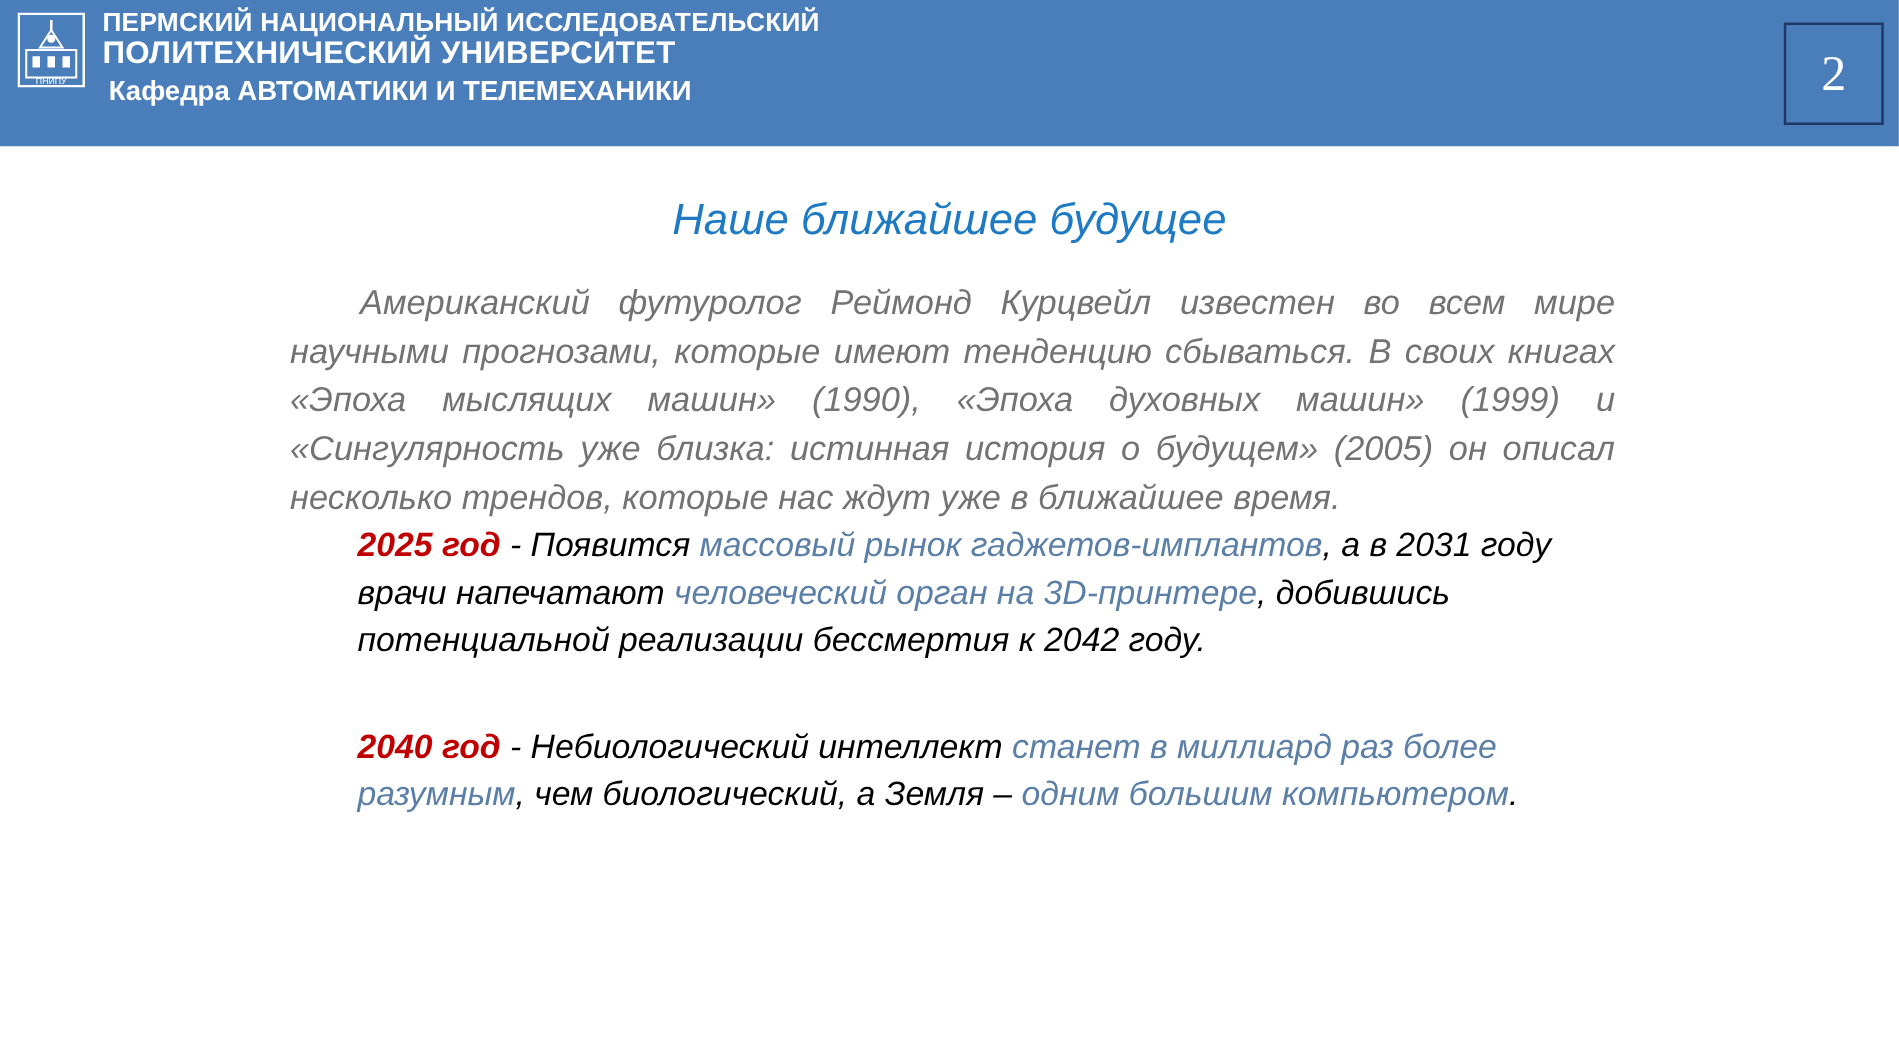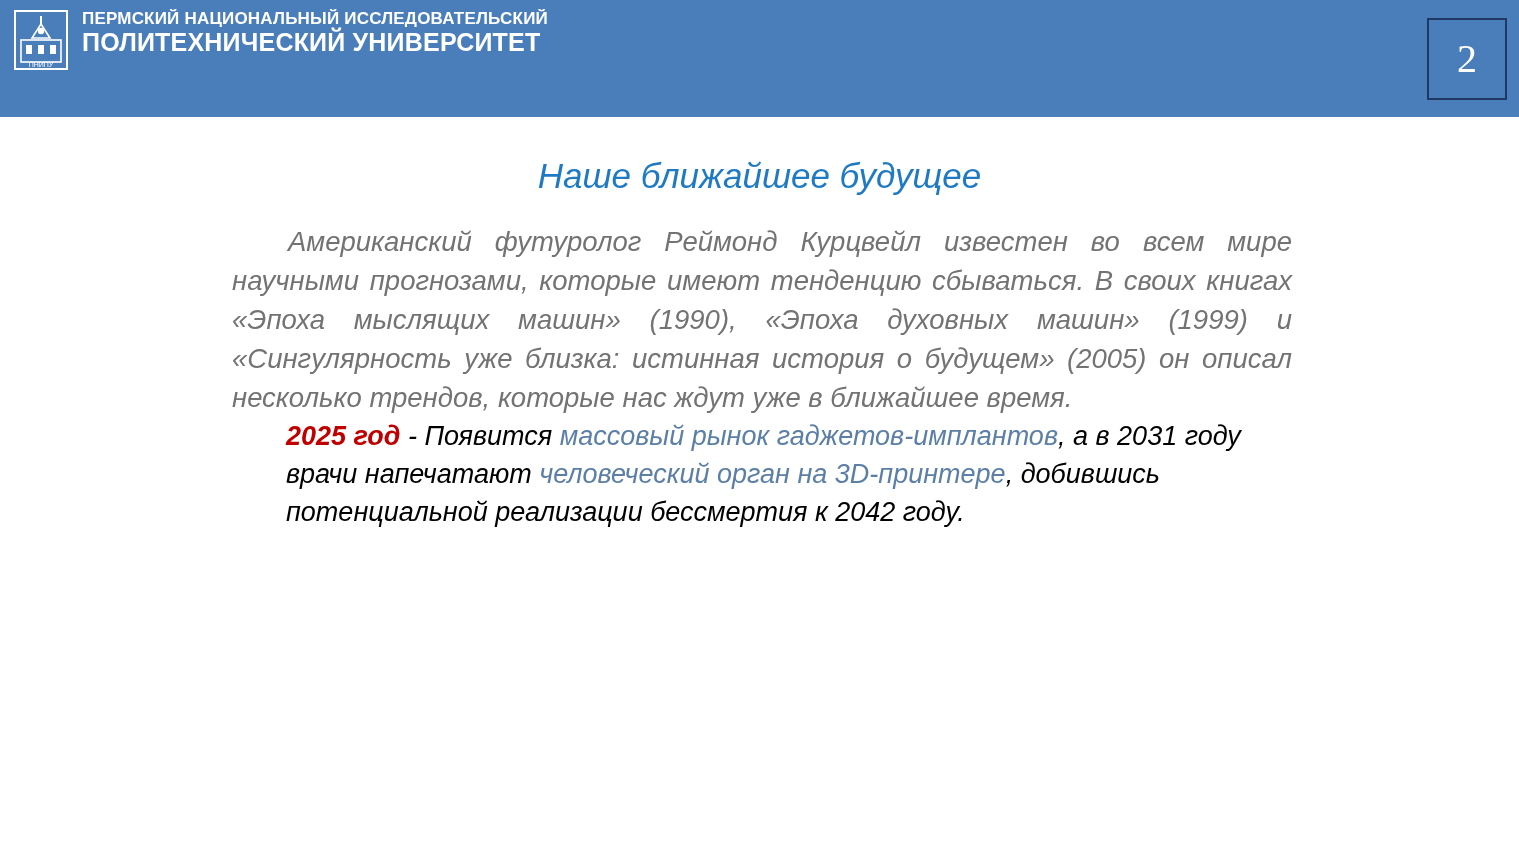--- a/index.html
+++ b/index.html
@@ -41,21 +41,21 @@
     width: 54px;
     height: 60px;
     flex: 0 0 auto;
     margin-top: 2px;
   }
   .header-text {
     margin-left: 14px;
     color: #ffffff;
   }
   .univ-line1 {
-    font-size: 17px;
+    font-size: 21px;
     font-weight: bold;
     letter-spacing: 0.2px;
     line-height: 22px;
     white-space: nowrap;
   }
   .univ-line2 {
     font-size: 25px;
     font-weight: bold;
     letter-spacing: 0.2px;
     line-height: 24px;
@@ -152,32 +152,36 @@
         <rect x="24" y="35" width="6" height="9" fill="#ffffff"></rect>
         <rect x="36" y="35" width="6" height="9" fill="#ffffff"></rect>
         <path d="M27 6 L27 14" stroke="#ffffff" stroke-width="2"></path>
         <path d="M18 28 L27 14 L36 28 Z" fill="none" stroke="#ffffff" stroke-width="1.6"></path>
         <circle cx="27" cy="21" r="3.2" fill="#ffffff"></circle>
         <text x="27" y="57" font-size="7" fill="#ffffff" text-anchor="middle" font-family="Liberation Sans, sans-serif">ПНИПУ</text>
       </svg>
       <div class="header-text">
         <div class="univ-line1">ПЕРМСКИЙ НАЦИОНАЛЬНЫЙ ИССЛЕДОВАТЕЛЬСКИЙ</div>
         <div class="univ-line2">ПОЛИТЕХНИЧЕСКИЙ УНИВЕРСИТЕТ</div>
+        <div class="dept-line">Кафедра АВТОМАТИКИ И ТЕЛЕМЕХАНИКИ</div>
       </div>
     </div>
 
     <div class="slide-number-box">
       <span class="slide-number">2</span>
     </div>
   </div>
 
   <div class="content">
     <div class="title">Наше ближайшее будущее</div>
 
     <div class="para">Американский футуролог Реймонд Курцвейл известен во всем мире научными прогнозами, которые имеют тенденцию сбываться. В своих книгах «Эпоха мыслящих машин» (1990), «Эпоха духовных машин» (1999) и «Сингулярность уже близка: истинная история о будущем» (2005) он описал несколько трендов, которые нас ждут уже в ближайшее время.</div>
 
     <div class="block block-2025">
       <span class="year">2025 год</span><span> - Появится </span><span class="hl">массовый рынок гаджетов-имплантов</span><span>, а в 2031 году врачи напечатают </span><span class="hl">человеческий орган на 3D-принтере</span><span>, добившись потенциальной реализации бессмертия к 2042 году.</span>
     </div>
 
+    <div class="block block-2040">
+      <span class="year">2040 год</span><span> - Небиологический интеллект </span><span class="hl">станет в миллиард раз более разумным</span><span>, чем биологический, а Земля – </span><span class="hl">одним большим компьютером</span><span>.</span>
+    </div>
   </div>
 
 </div>
 
 </body></html>

